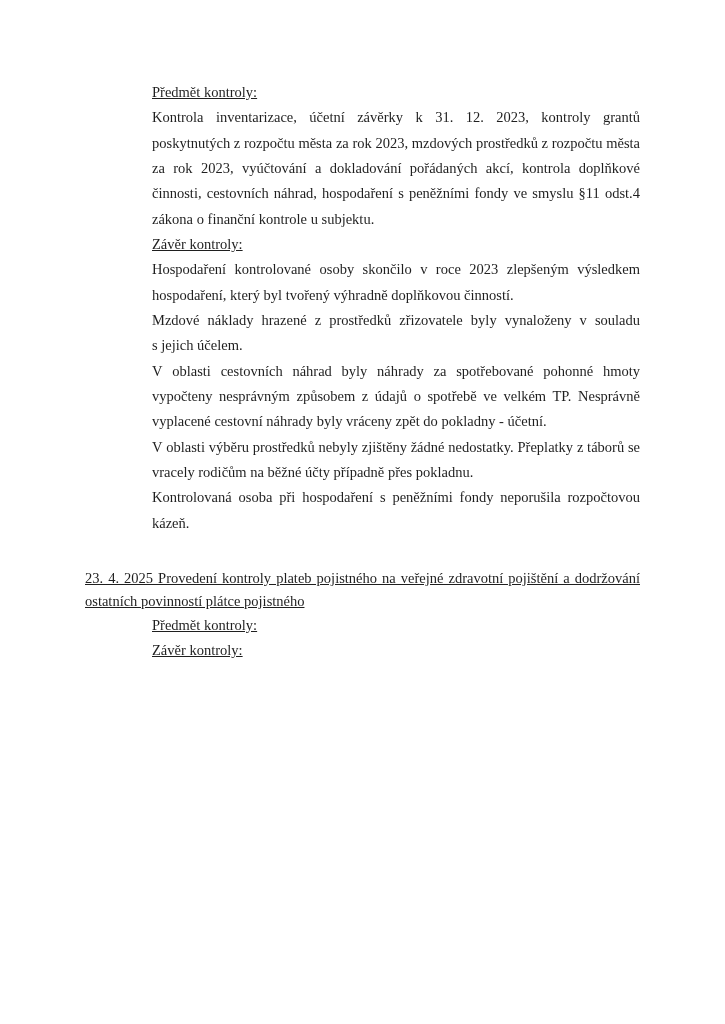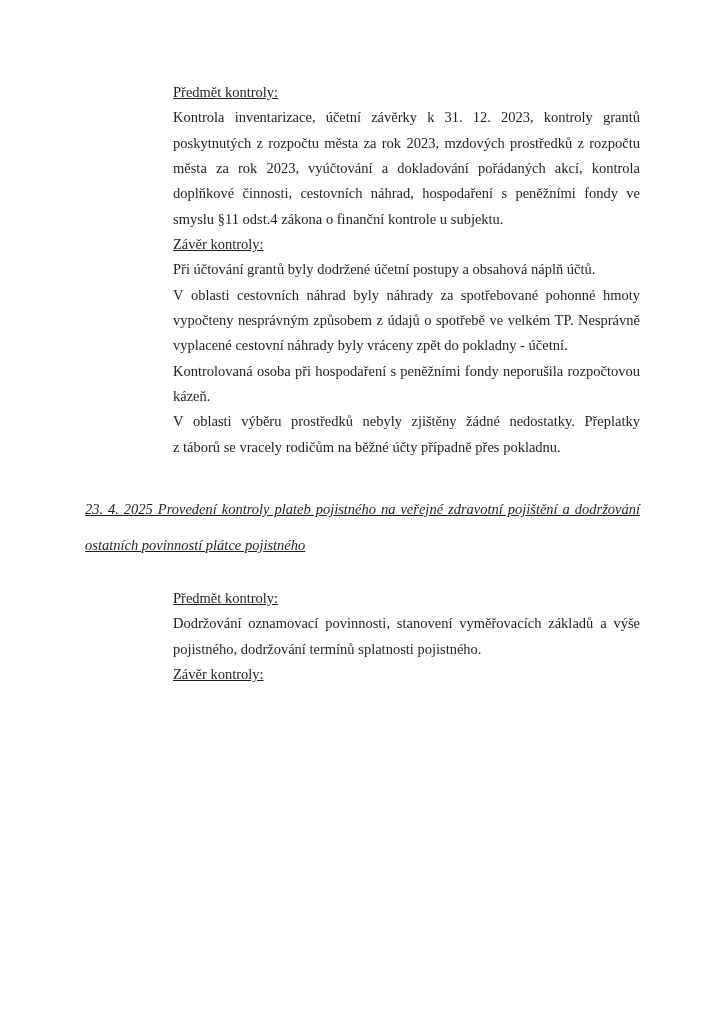--- a/index.html
+++ b/index.html
@@ -22,57 +22,56 @@
     position: absolute;
     top: 80px;
     left: 85px;
     width: 555px;
   }
   .content p {
     margin: 0;
     padding: 0;
   }
   .indent {
-    margin-left: 88px;
+    margin-left: 67px;
     text-align: justify;
   }
   .label {
     text-align: left;
   }
   .u {
     text-decoration: underline;
   }
   .heading {
-    margin: 31px 0 23px 0;
+    margin: 31px 0 0 0;
     padding: 0;
     font-size: inherit;
     font-weight: normal;
-    font-style: italic;
     text-align: justify;
-    line-height: 36px;
+    line-height: 23px;
   }
 </style>
 </head>
 <body>
 
 <div class="page">
   <div class="content">
 
     <div class="indent">
       <p class="label"><span class="u">Předmět kontroly:</span></p>
       <p>Kontrola inventarizace, účetní závěrky k&nbsp;31. 12. 2023, kontroly grantů poskytnutých z&nbsp;rozpočtu města za rok 2023, mzdových prostředků z&nbsp;rozpočtu města za rok 2023, vyúčtování a dokladování pořádaných akcí, kontrola doplňkové činnosti, cestovních náhrad, hospodaření s&nbsp;peněžními fondy ve smyslu §11 odst.4 zákona o finanční kontrole u&nbsp;subjektu.</p>
       <p class="label"><span class="u">Závěr kontroly:</span></p>
-      <p>Při účtování grantů byly dodržené účetní postupy a obsahová náplň účtů.</p>
+      <p>Hospodaření kontrolované osoby skončilo v&nbsp;roce 2023 zlepšeným výsledkem hospodaření, který byl tvořený výhradně doplňkovou činností.</p>
+      <p>Mzdové náklady hrazené z&nbsp;prostředků zřizovatele byly vynaloženy v&nbsp;souladu s&nbsp;jejich účelem.</p>
       <p>V&nbsp;oblasti cestovních náhrad byly náhrady za spotřebované pohonné hmoty vypočteny nesprávným způsobem z&nbsp;údajů o spotřebě ve velkém TP. Nesprávně vyplacené cestovní náhrady byly vráceny zpět do pokladny - účetní.</p>
+      <p>V&nbsp;oblasti výběru prostředků nebyly zjištěny žádné nedostatky. Přeplatky z&nbsp;táborů se vracely rodičům na běžné účty případně přes pokladnu.</p>
       <p>Kontrolovaná osoba při hospodaření s&nbsp;peněžními fondy neporušila rozpočtovou kázeň.</p>
-      <p>V&nbsp;oblasti výběru prostředků nebyly zjištěny žádné nedostatky. Přeplatky z&nbsp;táborů se vracely rodičům na běžné účty případně přes pokladnu.</p>
     </div>
 
     <h2 class="heading"><span class="u">23. 4. 2025 Provedení kontroly plateb pojistného na veřejné zdravotní pojištění a dodržování ostatních povinností plátce pojistného</span></h2>
 
     <div class="indent">
       <p class="label"><span class="u">Předmět kontroly:</span></p>
-      <p>Dodržování oznamovací povinnosti, stanovení vyměřovacích základů a výše pojistného, dodržování termínů splatnosti pojistného.</p>
       <p class="label"><span class="u">Závěr kontroly:</span></p>
     </div>
 
   </div>
 </div>
 
 </body></html>

